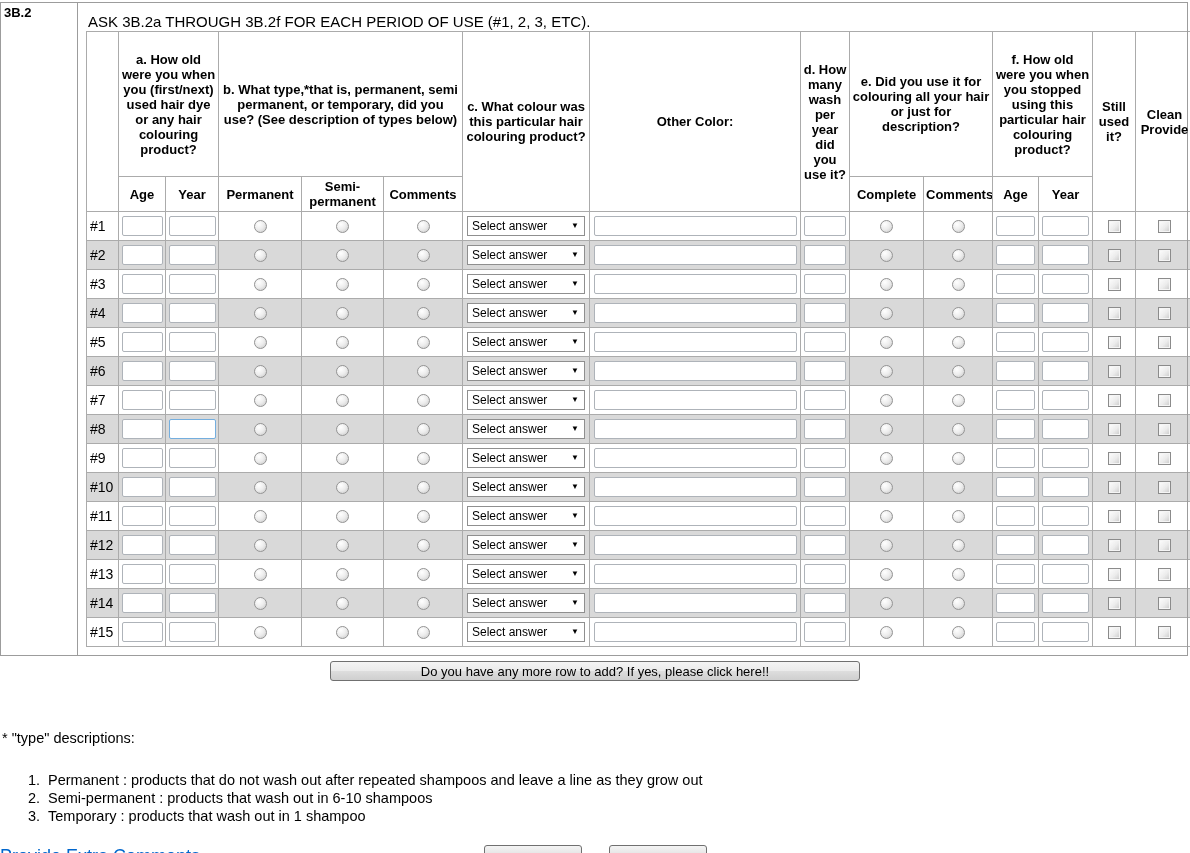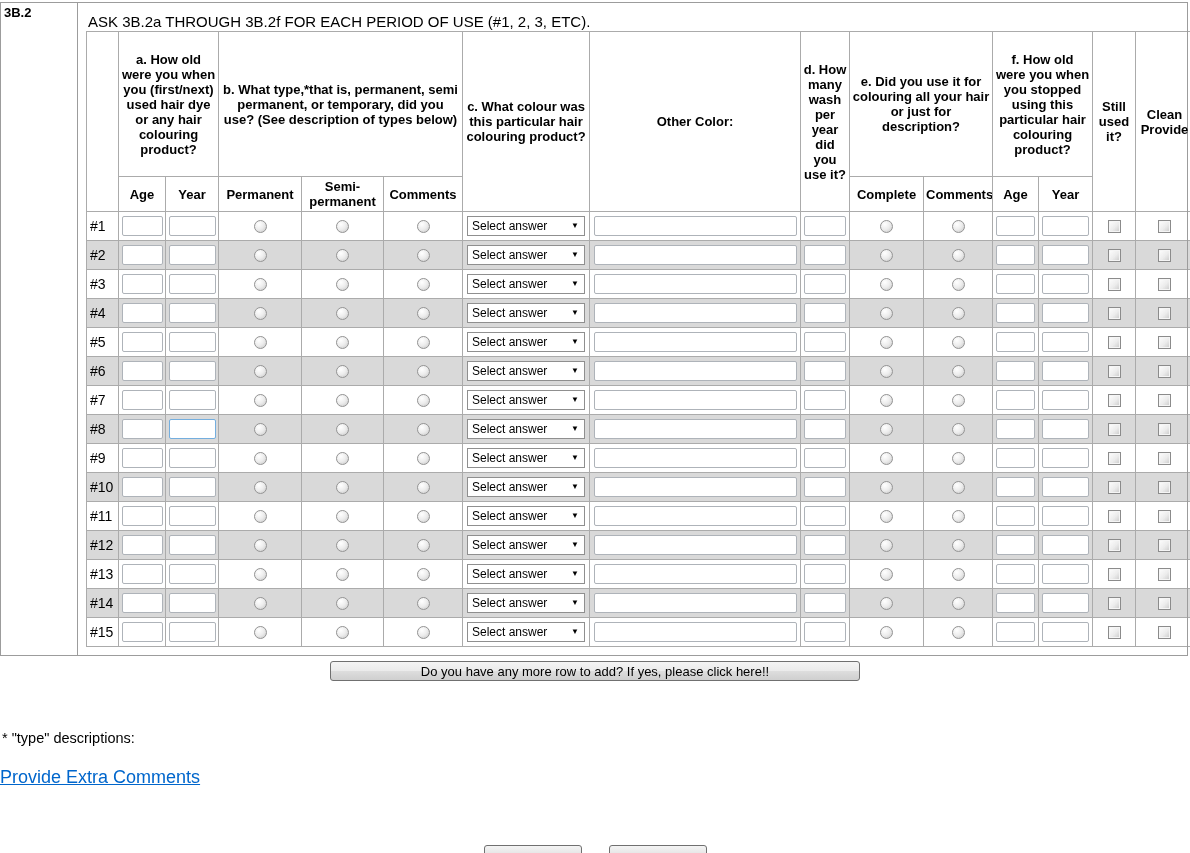--- a/index.html
+++ b/index.html
@@ -463,20 +463,25 @@
       </tr>
     </tbody>
   </table>
 
   <div class="btn-row">
     <button class="add-row-btn">Do you have any more row to add? If yes, please click here!!</button>
   </div>
 
   <div class="type-desc">
     <div class="type-desc-title">* "type" descriptions:</div>
+    <ol>
+        <li>Permanent : products that do not wash out after repeated shampoos and leave a line as they grow out</li>
+        <li>Semi-permanent : products that wash out in 6-10 shampoos</li>
+        <li>Temporary : products that wash out in 1 shampoo</li>
+      </ol>
   </div>
 
   <a class="extra-comments">Provide Extra Comments</a>
 
   <div class="bottom-buttons">
     <button class="bottom-btn"></button>
     <button class="bottom-btn"></button>
   </div>
 
 </div>

